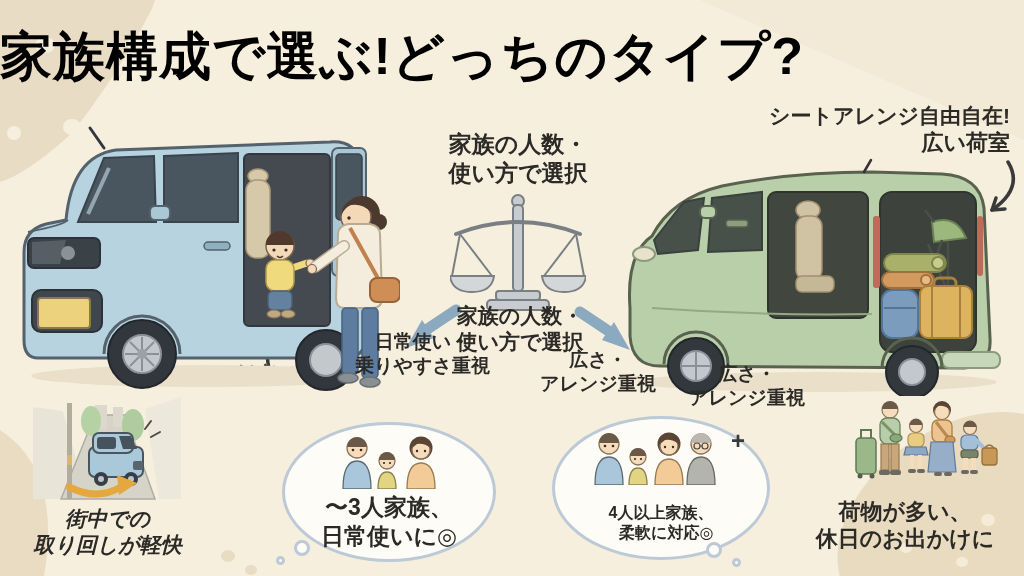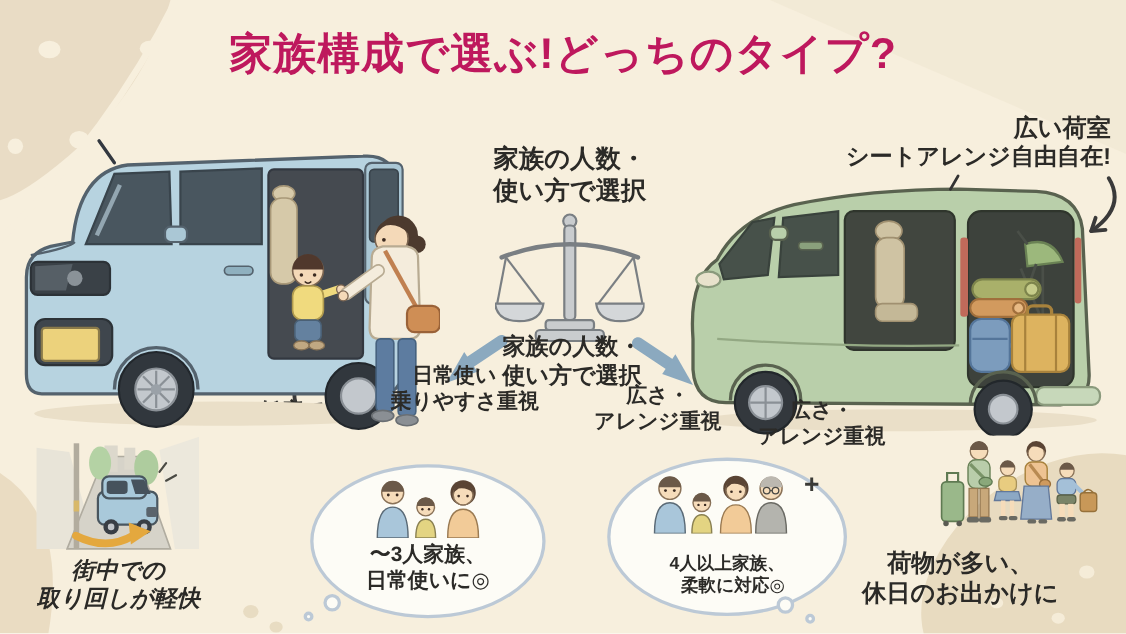--- a/index.html
+++ b/index.html
@@ -5,22 +5,22 @@
   html,body{margin:0;padding:0;}
   #stage{
     position:relative;width:1024px;height:576px;overflow:hidden;
     background:#f7efdd;
     font-family:"Liberation Sans","DejaVu Sans",sans-serif;
     color:#2b2a27;
   }
   .abs{position:absolute;}
   .txt{font-weight:700;text-align:center;line-height:1.24;color:#2b2a27;}
   .txt span{display:block;}
-  #title{left:0;right:0;top:22px;text-align:center;font-size:39px;font-weight:700;
-         color:#be185d;letter-spacing:1px;}
+  #title{left:0;right:0;top:22px;font-size:52px;font-weight:700;
+         color:#000000;letter-spacing:1px;}
   .bubble{
     background:#fdfcf6;border:3px solid #bcc9d6;border-radius:50%;
     box-sizing:border-box;display:flex;flex-direction:column;align-items:center;
     justify-content:flex-start;z-index:3;
   }
   .tail{background:#fdfcf6;border:3px solid #bcc9d6;border-radius:50%;box-sizing:border-box;z-index:3;}
   svg{display:block;}
 </style>
 </head>
 <body>
@@ -232,22 +232,22 @@
 
   <svg class="abs" style="left:258px;top:326px" width="56" height="52" viewBox="0 0 56 52">
     <path d="M14,50 Q0,18 30,6" stroke="#3a3a3a" stroke-width="3.5" fill="none" stroke-linecap="round"></path>
     <path d="M30,6 L17,7 M30,6 L27,18" stroke="#3a3a3a" stroke-width="3.5" fill="none" stroke-linecap="round"></path>
   </svg>
   <div class="abs txt" style="left:158px;top:362px;width:215px;font-size:20px;">
     <span>低床で</span>
   </div>
 
   <div class="abs txt" style="left:735px;top:103px;width:275px;font-size:21px;text-align:right;">
-    <span style="font-size:22px;">広い荷室</span>
-      <span>シートアレンジ自由自在!</span>
+    <span>シートアレンジ自由自在!</span>
+      <span style="font-size:22px;">広い荷室</span>
   </div>
   <svg class="abs" style="left:972px;top:158px" width="48" height="58" viewBox="0 0 48 58">
     <path d="M36,4 Q52,30 20,52" stroke="#3a3a3a" stroke-width="3.5" fill="none" stroke-linecap="round"></path>
     <path d="M20,52 L24,40 M20,52 L33,51" stroke="#3a3a3a" stroke-width="3.5" fill="none" stroke-linecap="round"></path>
   </svg>
 
   <div class="abs txt" style="left:662px;top:362px;width:170px;font-size:19px;z-index:2;">
     <span>広さ・</span>
       <span>アレンジ重視</span>
   </div>
@@ -300,21 +300,21 @@
       </g>
       <g>
         <circle cx="84" cy="13" r="11.5" fill="#5a4434"></circle>
         <circle cx="84" cy="15" r="9" fill="#f6dcba" stroke="#8a7258" stroke-width="1.3"></circle>
         <path d="M75,13 Q76,5 84,5 Q92,5 93,13 Q88,8 80,9 Z" fill="#5a4434"></path>
         <circle cx="80" cy="16" r="1.2" fill="#3a2a20"></circle>
           <circle cx="88" cy="16" r="1.2" fill="#3a2a20"></circle>
         <path d="M70,54 Q70,28 84,28 Q98,28 98,54 Z" fill="#f2cb98" stroke="#9a7a52" stroke-width="1.3"></path>
       </g>
     </svg>
-    <div class="txt" style="font-size:19px;margin-top:4px;">
+    <div class="txt" style="font-size:23px;margin-top:4px;">
       <span>〜3人家族、</span>
         <span>日常使いに◎</span>
     </div>
   </div>
   <div class="abs tail" style="left:294px;top:540px;width:16px;height:16px;"></div>
   <div class="abs tail" style="left:276px;top:556px;width:9px;height:9px;"></div>
 
   <div class="abs bubble" style="left:552px;top:416px;width:218px;height:144px;">
     <div style="position:relative">
       <svg style="margin-top:12px" width="140" height="54" viewBox="0 0 140 54">
@@ -407,18 +407,18 @@
       <line x1="128" y1="44" x2="138" y2="54" stroke="#a4c0d8" stroke-width="4" stroke-linecap="round"></line>
       <rect x="113" y="54" width="17" height="8" rx="3" fill="#7a8468" stroke="#5a6248" stroke-width="1.2"></rect>
       <rect x="115" y="62" width="5" height="12" fill="#f6dcba"></rect>
       <rect x="123" y="62" width="5" height="12" fill="#f6dcba"></rect>
       <rect x="113" y="74" width="8" height="4" rx="2" fill="#6a6a62"></rect>
       <rect x="122" y="74" width="8" height="4" rx="2" fill="#6a6a62"></rect>
       <rect x="134" y="52" width="15" height="17" rx="3" fill="#c89858" stroke="#96713a" stroke-width="1.3"></rect>
       <path d="M137,52 Q141,46 146,52" fill="none" stroke="#96713a" stroke-width="1.5"></path>
     </g>
   </svg>
-  <div class="abs txt" style="left:758px;top:498px;width:230px;font-size:22px;z-index:2;">
+  <div class="abs txt" style="left:790px;top:498px;width:230px;font-size:22px;z-index:2;">
     <span>荷物が多い、</span>
       <span>休日のお出かけに</span>
   </div>
 
 </div>
 
 </body></html>

